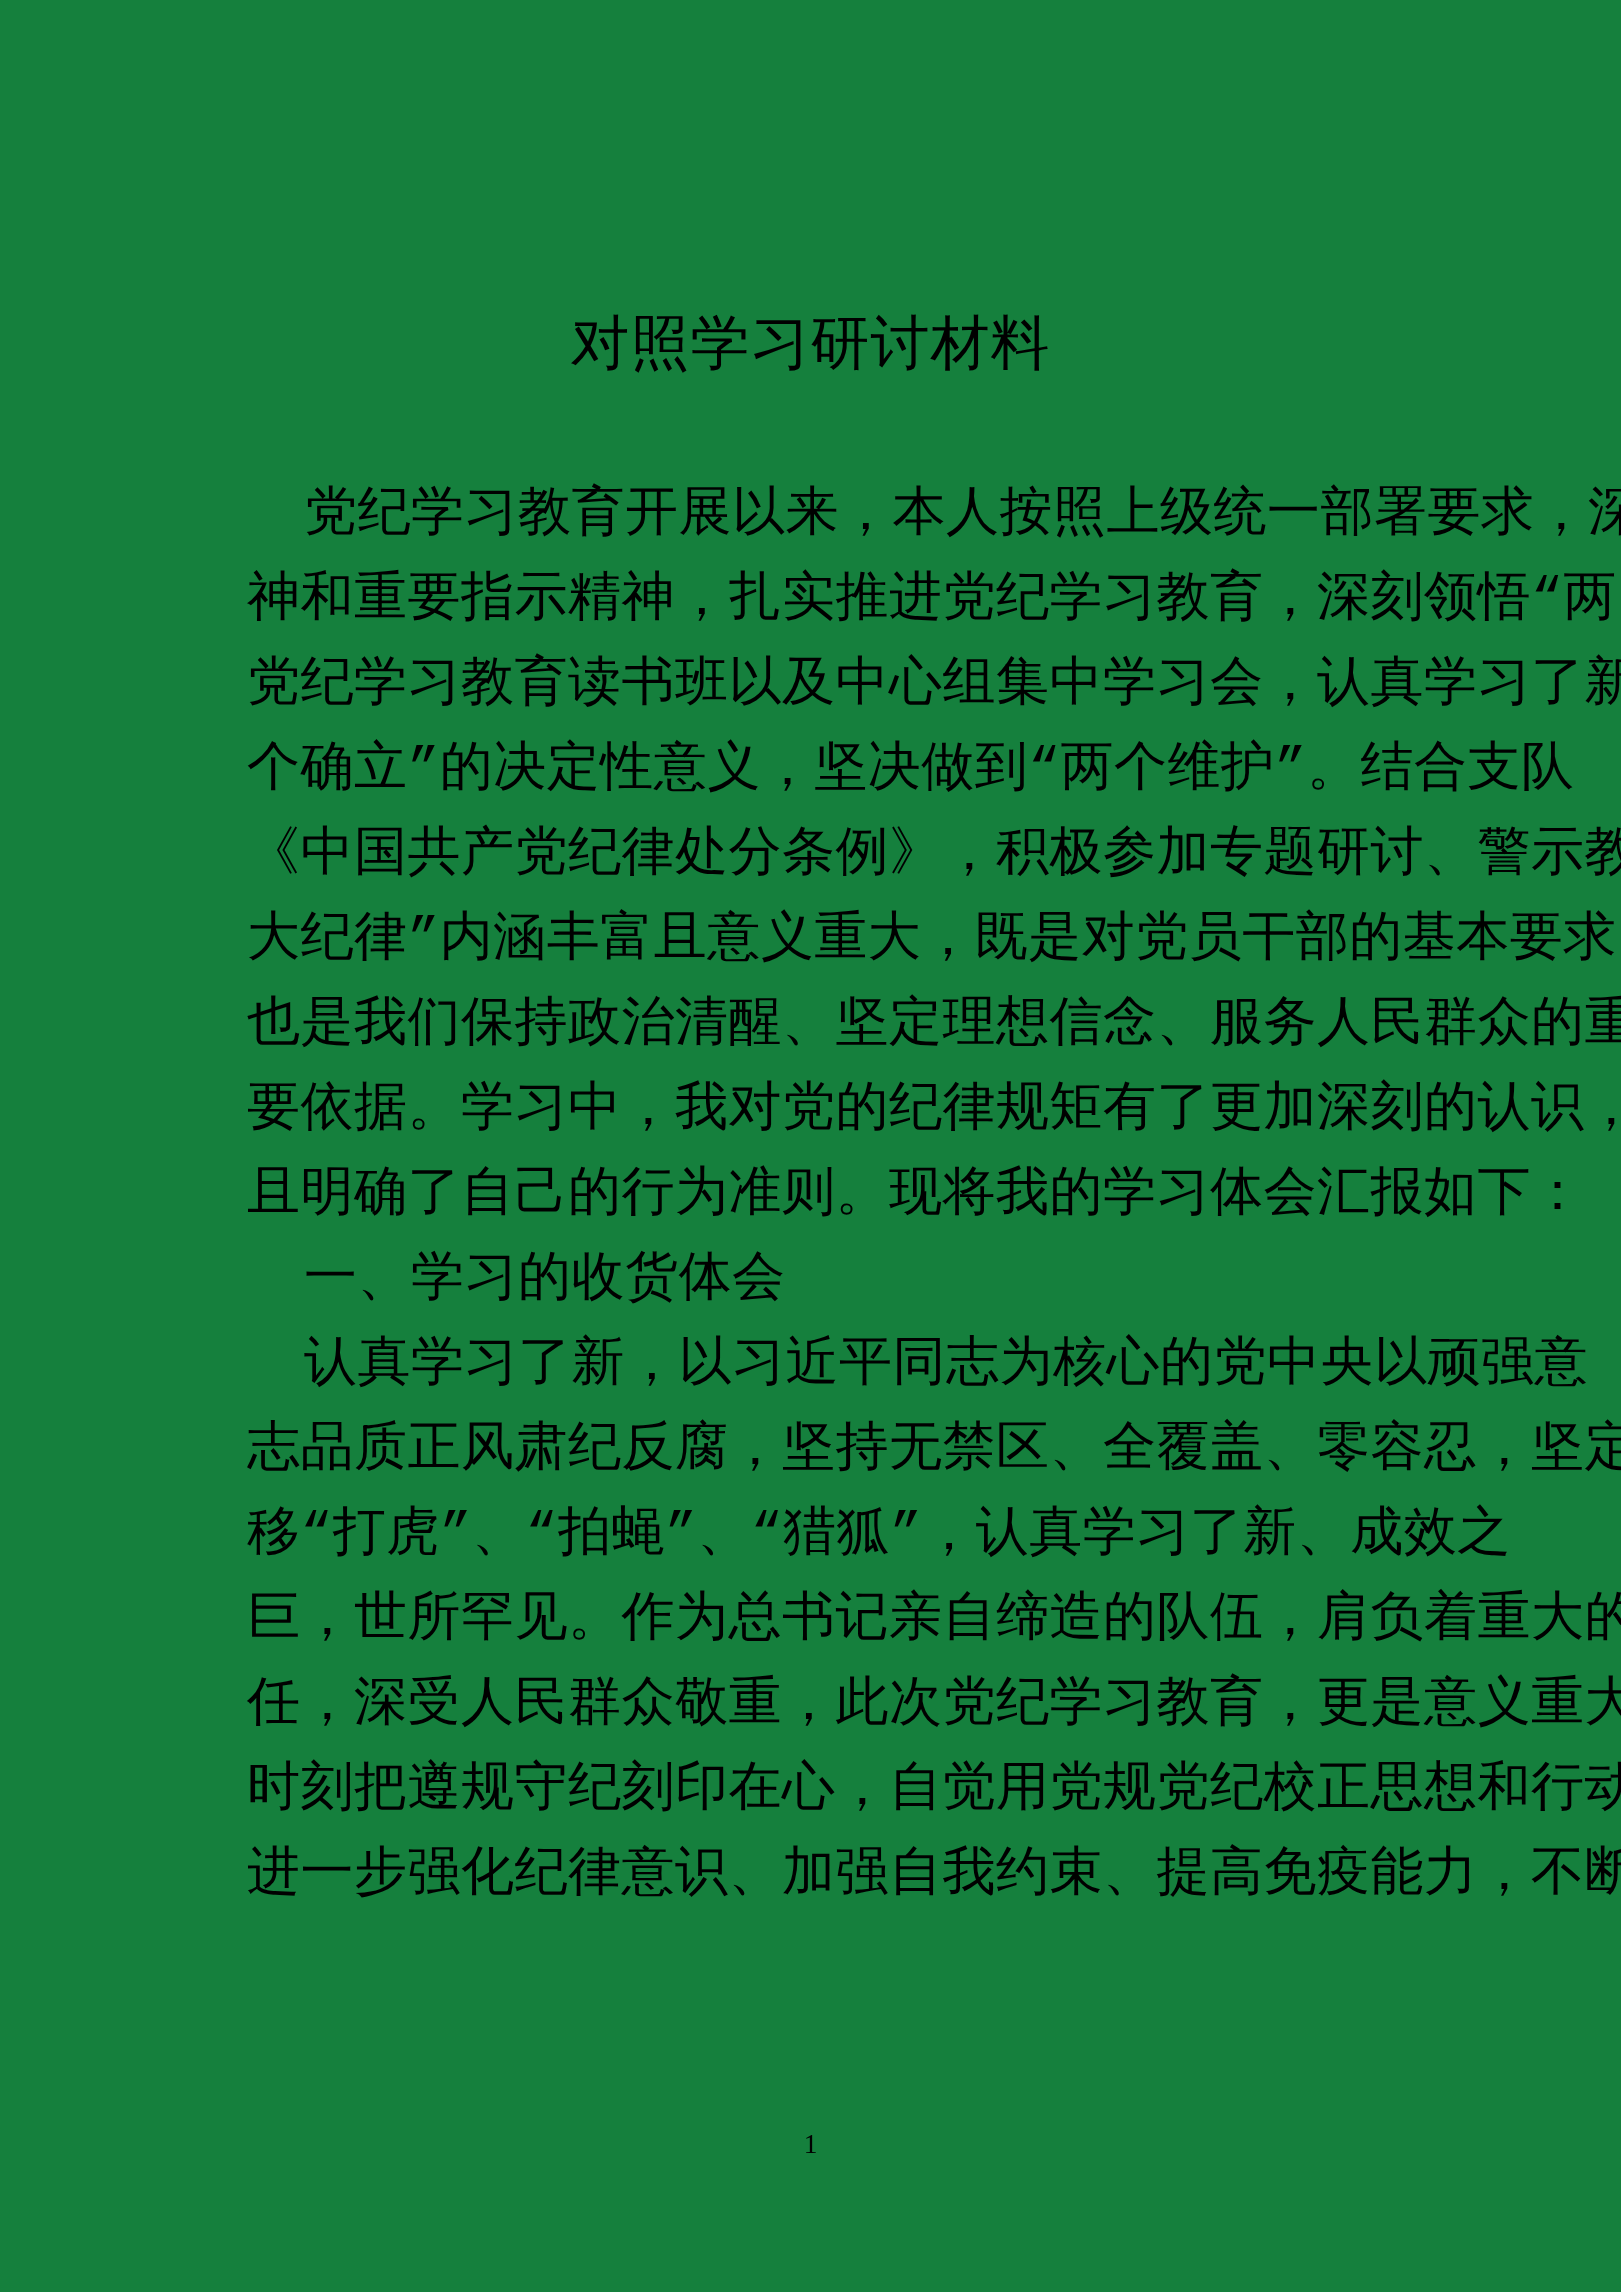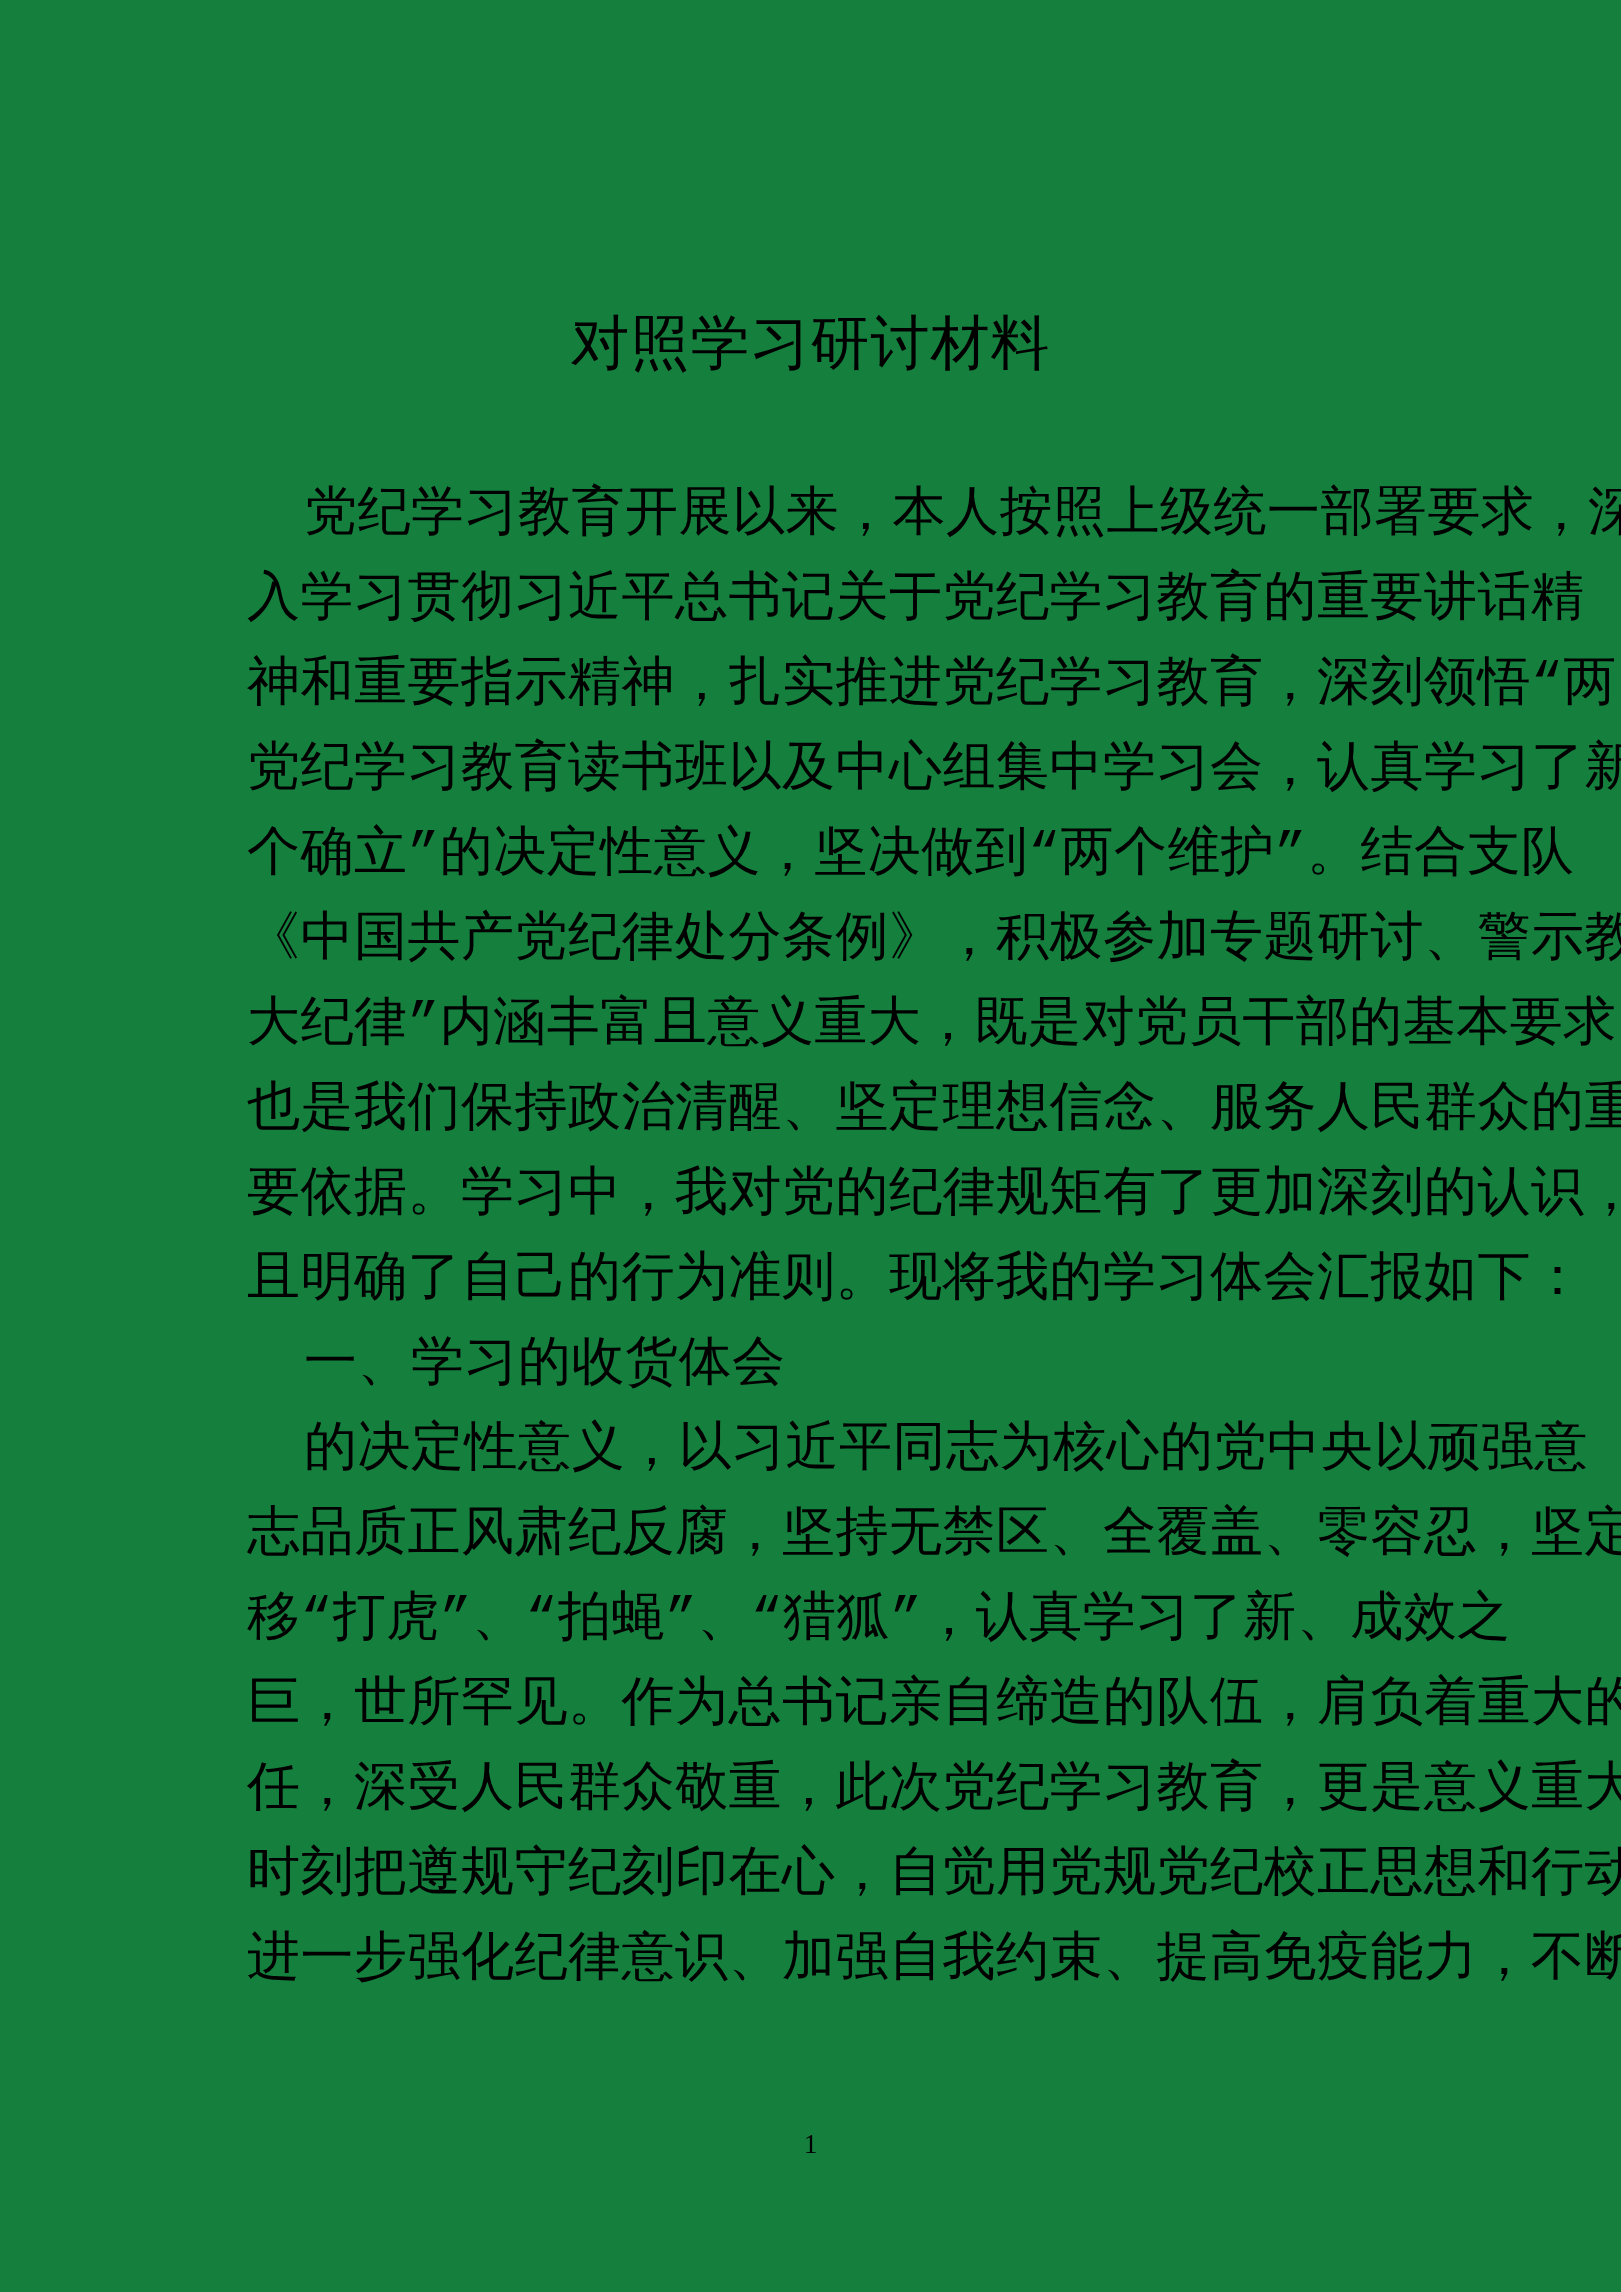--- a/index.html
+++ b/index.html
@@ -63,31 +63,30 @@
   }
 </style>
 </head>
 <body>
 
 <div class="page">
   <div class="title">对照学习研讨材料</div>
 
   <div class="body-text">
     <span class="line indent">党纪学习教育开展以来，本人按照上级统一部署要求，深</span>
-    <span class="line">入学习贯彻习近平总书记关于党纪学习教育的重要讲话精</span>
     <span class="line">神和重要指示精神，扎实推进党纪学习教育，深刻领悟“两</span>
     <span class="line">党纪学习教育读书班以及中心组集中学习会，认真学习了新</span>
     <span class="line">个确立”的决定性意义，坚决做到“两个维护”。结合支队</span>
     <span class="line">《中国共产党纪律处分条例》，积极参加专题研讨、警示教育，</span>
     <span class="line">大纪律”内涵丰富且意义重大，既是对党员干部的基本要求，</span>
     <span class="line">也是我们保持政治清醒、坚定理想信念、服务人民群众的重</span>
     <span class="line">要依据。学习中，我对党的纪律规矩有了更加深刻的认识，并</span>
     <span class="line">且明确了自己的行为准则。现将我的学习体会汇报如下：</span>
     <span class="line indent">一、学习的收货体会</span>
-    <span class="line indent">的决定性意义，以习近平同志为核心的党中央以顽强意</span>
+    <span class="line indent">认真学习了新，以习近平同志为核心的党中央以顽强意</span>
     <span class="line">志品质正风肃纪反腐，坚持无禁区、全覆盖、零容忍，坚定不</span>
     <span class="line">移“打虎”、“拍蝇”、“猎狐”，认真学习了新、成效之</span>
     <span class="line">巨，世所罕见。作为总书记亲自缔造的队伍，肩负着重大的责</span>
     <span class="line">任，深受人民群众敬重，此次党纪学习教育，更是意义重大，</span>
     <span class="line">时刻把遵规守纪刻印在心，自觉用党规党纪校正思想和行动，</span>
     <span class="line">进一步强化纪律意识、加强自我约束、提高免疫能力，不断增</span>
   </div>
 
   <div class="page-number">1</div>
 </div>

